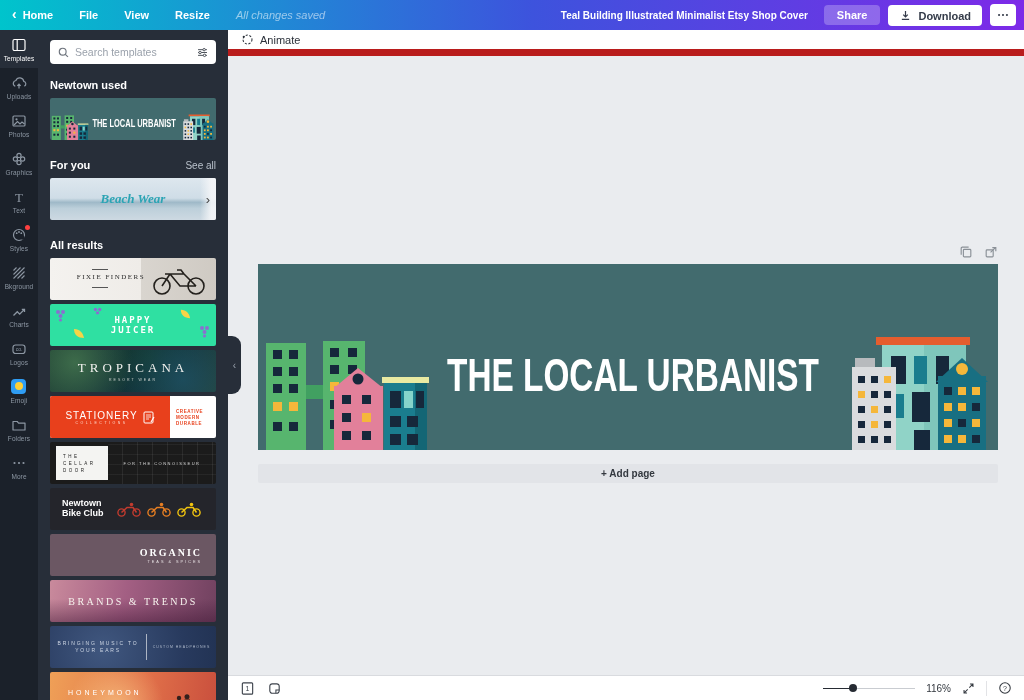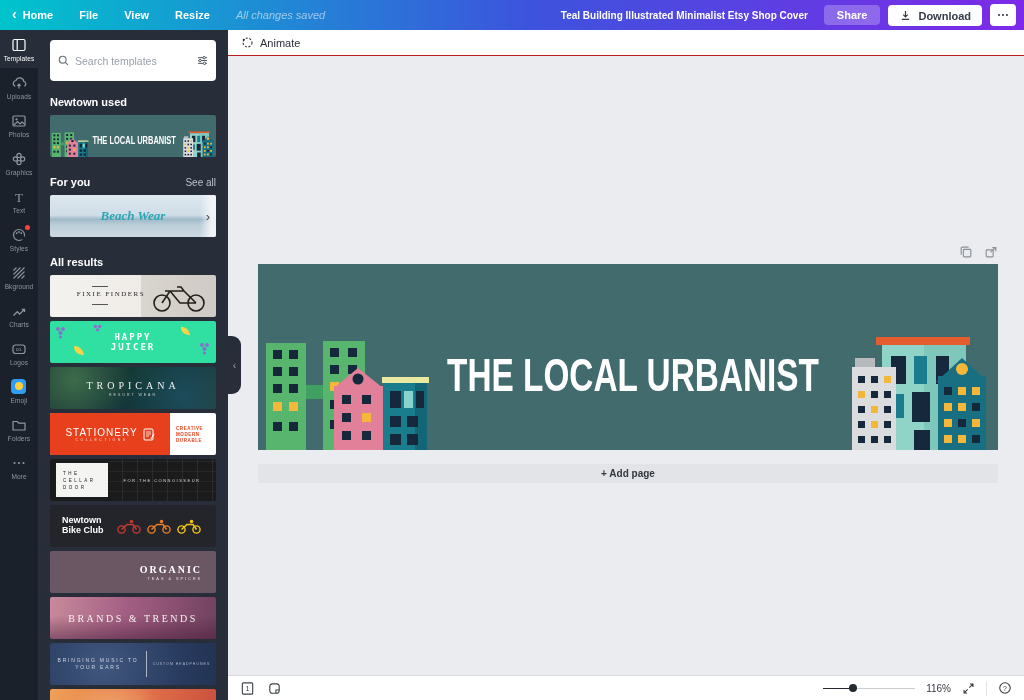--- a/index.html
+++ b/index.html
@@ -33,21 +33,21 @@
   .ric { width:16px; height:16px; position:relative; }
   .badge-dot { position:absolute; right:-3px; top:-2px; width:5px; height:5px;
     border-radius:50%; background:#ff4040; }
   .emoji-ic { width:15px; height:15px; border-radius:4px; background:var(--accent-blue);
     display:flex; align-items:center; justify-content:center; }
   .emoji-face { width:8px; height:8px; border-radius:50%; background:#ffd037; }
 
   
   .panel { position:fixed; left:38px; top:30px; bottom:0; width:190px; background:var(--panel);
     padding:10px 12px; z-index:15; overflow:hidden; }
-  .searchbox { background:#fff; border-radius:4px; height:41px; display:flex; align-items:center;
+  .searchbox { background:#fff; border-radius:4px; height:24px; display:flex; align-items:center;
     padding:0 7px; gap:5px; margin-bottom:14px; }
   .searchbox input { border:none; outline:none; flex:1; font-size:10.5px; color:#333; min-width:0;
     font-family:inherit; }
   .searchbox input::placeholder { color:#9aa1ab; }
   .p-head { color:#fff; font-size:11px; font-weight:700; height:14px; margin-bottom:6px;
     display:flex; align-items:center; justify-content:space-between; }
   .see-all { color:#b9c1cb; font-size:10px; font-weight:400; }
   .thumb { width:166px; height:42px; border-radius:2px; position:relative; overflow:hidden;
     margin-bottom:18px; }
   .list { display:flex; flex-direction:column; gap:4px; }
@@ -66,21 +66,21 @@
   .t-juicer { background:var(--juicer); display:flex; align-items:center; justify-content:center; }
   .t-juicer .px { font-family:"DejaVu Sans Mono",monospace; font-weight:700; color:#fff;
     font-size:9px; letter-spacing:2px; line-height:1.15; text-align:center; }
   .deco { position:absolute; }
   .t-trop { background:
       radial-gradient(circle at 15% 30%,rgba(70,120,80,.8),transparent 40%),
       radial-gradient(circle at 80% 70%,rgba(30,80,100,.8),transparent 45%),
       radial-gradient(circle at 60% 20%,rgba(20,60,50,.9),transparent 50%),
       linear-gradient(120deg,#1d3c31,#10303c 60%,#24443a);
     display:flex; flex-direction:column; align-items:center; justify-content:center; gap:2px; }
-  .t-trop .ttl { font-family:"Liberation Serif",serif; color:#f2f2ef; font-size:10px; letter-spacing:4px; }
+  .t-trop .ttl { font-family:"Liberation Serif",serif; color:#f2f2ef; font-size:13px; letter-spacing:4px; }
   .t-trop .sub { color:#cfd4cf; font-size:3.5px; letter-spacing:2px; }
   .t-stat { background:#fff; display:flex; }
   .t-stat .left { flex:1; background:var(--stationery-red); display:flex; align-items:center;
     justify-content:center; gap:5px; }
   .t-stat .lt { text-align:center; color:#fff; }
   .t-stat .lt .a { font-size:10px; font-weight:400; letter-spacing:1px; }
   .t-stat .lt .b { font-size:3.5px; letter-spacing:2.5px; color:#ffd9cc; }
   .t-stat .right { width:46px; display:flex; flex-direction:column; align-items:flex-start;
     justify-content:center; padding-left:6px; gap:1px; }
   .t-stat .right span { color:var(--stationery-red); font-size:4.5px; font-weight:700; letter-spacing:.6px; }
@@ -127,21 +127,21 @@
     display:flex; align-items:center; justify-content:center;
     color:#444; font-size:13px; }
 
   
   .collapse-tab { position:fixed; left:228px; top:336px; width:13px; height:58px; z-index:18;
     background:var(--panel); border-radius:0 9px 9px 0; display:flex; align-items:center;
     justify-content:center; color:#9aa3ad; font-size:10px; }
 
   
   .toolbar { position:fixed; left:228px; top:30px; right:0; height:26px; background:#fff;
-    border-bottom:1px solid #b91c1c; display:flex; align-items:center; padding-left:13px; z-index:10; }
+    border-bottom:7px solid #b91c1c; display:flex; align-items:center; padding-left:13px; z-index:10; }
   .animate-btn { display:flex; align-items:center; gap:6px; font-size:11px; color:#2a3039; font-weight:500; }
   .workspace { position:fixed; left:228px; top:56px; bottom:25px; right:0; background:var(--workspace); }
   .page-actions { position:absolute; top:189px; right:26px; display:flex; gap:11px; color:#8a9097; }
   .page-wrap { position:absolute; left:30px; top:208px; width:740px; height:186px; }
   .page-wrap svg { width:740px; height:186px; }
   .addpage { position:absolute; left:30px; top:408px; width:740px; height:19px;
     background:#e2e4e8; border-radius:2px; display:flex; align-items:center; justify-content:center;
     font-size:10px; font-weight:600; color:#33383f; }
 
   

